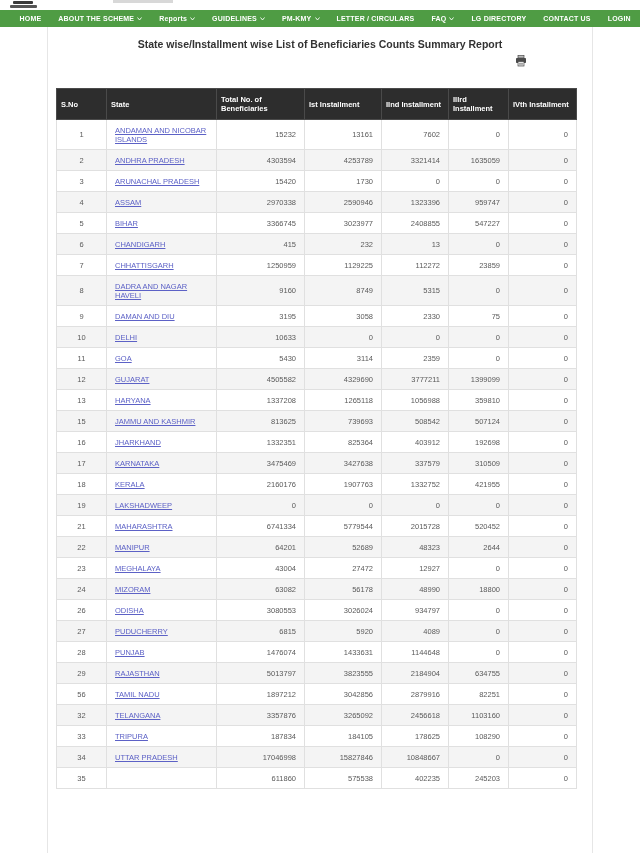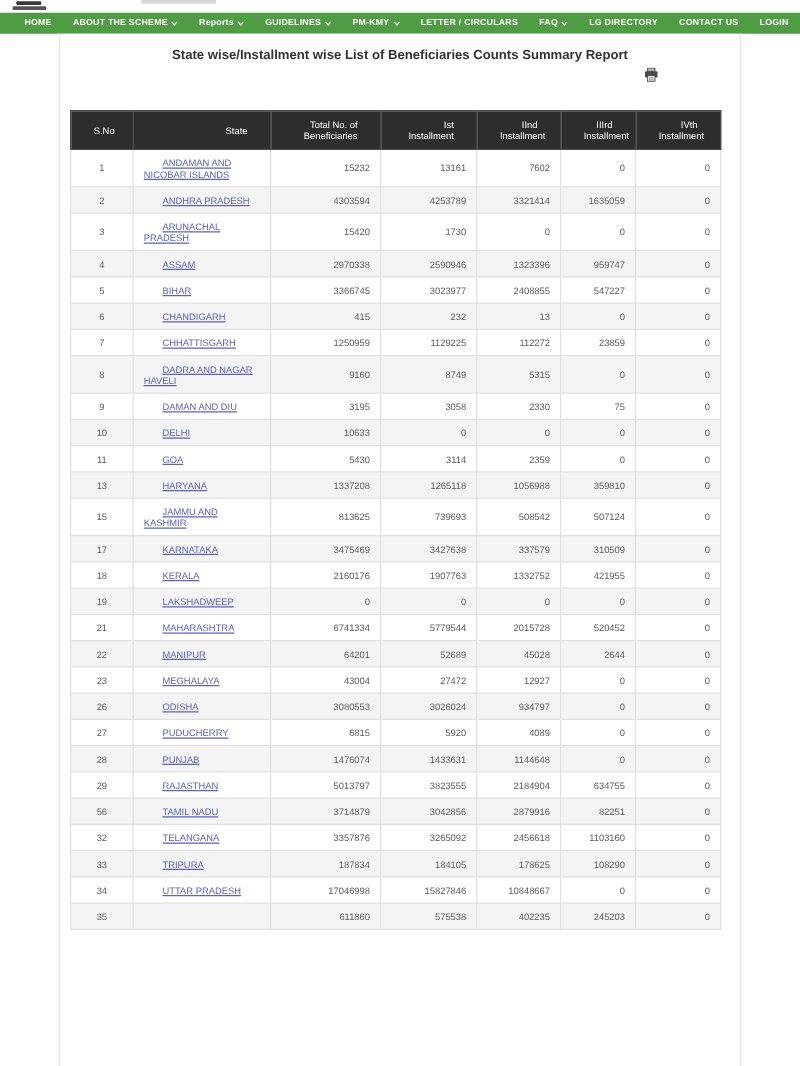--- a/index.html
+++ b/index.html
@@ -91,40 +91,39 @@
   table.report {
     width: 520px;
     margin: 21px 0 0 8px;
     border-collapse: collapse;
     table-layout: fixed;
     font-size: 7.5px;
   }
   table.report th {
     background: #2d2d2d;
     color: #ffffff;
-    font-weight: 400;
-    text-align: right;
-    padding: 6px 18px;
+    font-weight: 700;
+    text-align: left;
+    padding: 6px 4px;
     border: 1px solid #4a4a4a;
     font-size: 7.5px;
   }
   table.report td {
     border: 1px solid #e0e0e0;
     padding: 5.5px 8px;
     color: #5a5a5a;
     background: #ffffff;
     vertical-align: middle;
   }
   table.report tbody tr:nth-child(even) td { background: #f4f4f4; }
   td.sno { text-align: center; }
   td.num { text-align: right; }
   td.state a {
     color: #5c61c6;
     cursor: pointer;
-    margin-left: 15px;
   }
 </style>
 </head>
 <body>
 
 <div class="page">
 
   <div class="top-strip">
     <div class="emblem-fragment">
       <div class="mark1"></div>
@@ -313,38 +312,56 @@
           <tr>
             <td class="sno">11</td>
             <td class="state"><a href="#">GOA</a></td>
             <td class="num">5430</td>
             <td class="num">3114</td>
             <td class="num">2359</td>
             <td class="num">0</td>
             <td class="num">0</td>
           </tr>
           <tr>
+            <td class="sno">12</td>
+            <td class="state"><a href="#">GUJARAT</a></td>
+            <td class="num">4505582</td>
+            <td class="num">4329690</td>
+            <td class="num">3777211</td>
+            <td class="num">1399099</td>
+            <td class="num">0</td>
+          </tr>
+          <tr>
             <td class="sno">13</td>
             <td class="state"><a href="#">HARYANA</a></td>
             <td class="num">1337208</td>
             <td class="num">1265118</td>
             <td class="num">1056988</td>
             <td class="num">359810</td>
             <td class="num">0</td>
           </tr>
           <tr>
             <td class="sno">15</td>
             <td class="state"><a href="#">JAMMU AND KASHMIR</a></td>
             <td class="num">813625</td>
             <td class="num">739693</td>
             <td class="num">508542</td>
             <td class="num">507124</td>
             <td class="num">0</td>
           </tr>
           <tr>
+            <td class="sno">16</td>
+            <td class="state"><a href="#">JHARKHAND</a></td>
+            <td class="num">1332351</td>
+            <td class="num">825364</td>
+            <td class="num">403912</td>
+            <td class="num">192698</td>
+            <td class="num">0</td>
+          </tr>
+          <tr>
             <td class="sno">17</td>
             <td class="state"><a href="#">KARNATAKA</a></td>
             <td class="num">3475469</td>
             <td class="num">3427638</td>
             <td class="num">337579</td>
             <td class="num">310509</td>
             <td class="num">0</td>
           </tr>
           <tr>
             <td class="sno">18</td>
@@ -371,31 +388,40 @@
             <td class="num">5779544</td>
             <td class="num">2015728</td>
             <td class="num">520452</td>
             <td class="num">0</td>
           </tr>
           <tr>
             <td class="sno">22</td>
             <td class="state"><a href="#">MANIPUR</a></td>
             <td class="num">64201</td>
             <td class="num">52689</td>
-            <td class="num">45028</td>
+            <td class="num">48323</td>
             <td class="num">2644</td>
             <td class="num">0</td>
           </tr>
           <tr>
             <td class="sno">23</td>
             <td class="state"><a href="#">MEGHALAYA</a></td>
             <td class="num">43004</td>
             <td class="num">27472</td>
             <td class="num">12927</td>
             <td class="num">0</td>
+            <td class="num">0</td>
+          </tr>
+          <tr>
+            <td class="sno">24</td>
+            <td class="state"><a href="#">MIZORAM</a></td>
+            <td class="num">63082</td>
+            <td class="num">56178</td>
+            <td class="num">48990</td>
+            <td class="num">18800</td>
             <td class="num">0</td>
           </tr>
           <tr>
             <td class="sno">26</td>
             <td class="state"><a href="#">ODISHA</a></td>
             <td class="num">3080553</td>
             <td class="num">3026024</td>
             <td class="num">934797</td>
             <td class="num">0</td>
             <td class="num">0</td>
@@ -423,21 +449,21 @@
             <td class="state"><a href="#">RAJASTHAN</a></td>
             <td class="num">5013797</td>
             <td class="num">3823555</td>
             <td class="num">2184904</td>
             <td class="num">634755</td>
             <td class="num">0</td>
           </tr>
           <tr>
             <td class="sno">56</td>
             <td class="state"><a href="#">TAMIL NADU</a></td>
-            <td class="num">3714879</td>
+            <td class="num">1897212</td>
             <td class="num">3042856</td>
             <td class="num">2879916</td>
             <td class="num">82251</td>
             <td class="num">0</td>
           </tr>
           <tr>
             <td class="sno">32</td>
             <td class="state"><a href="#">TELANGANA</a></td>
             <td class="num">3357876</td>
             <td class="num">3265092</td>

